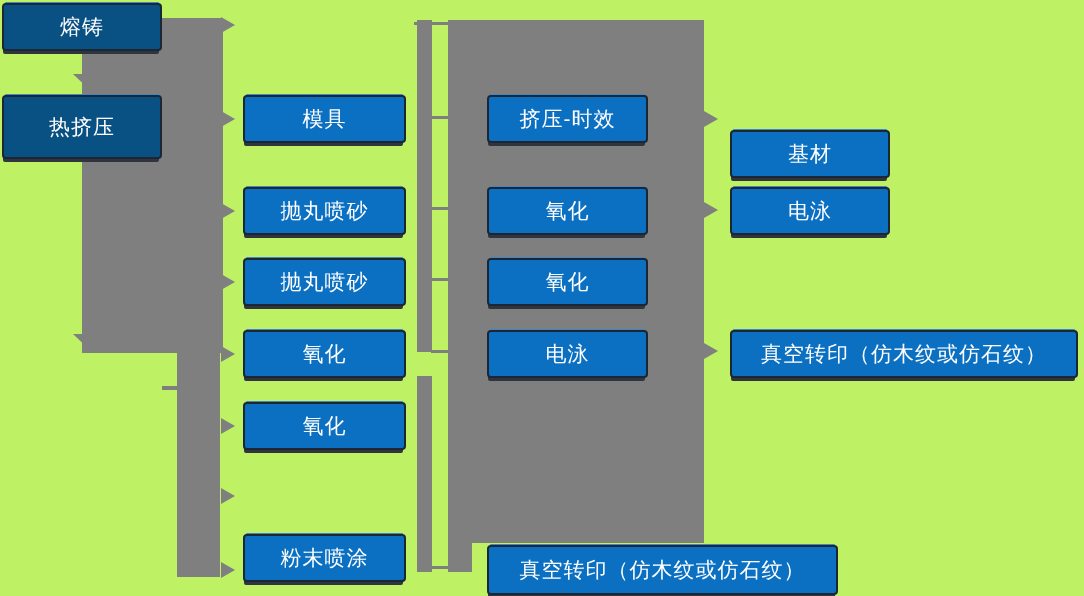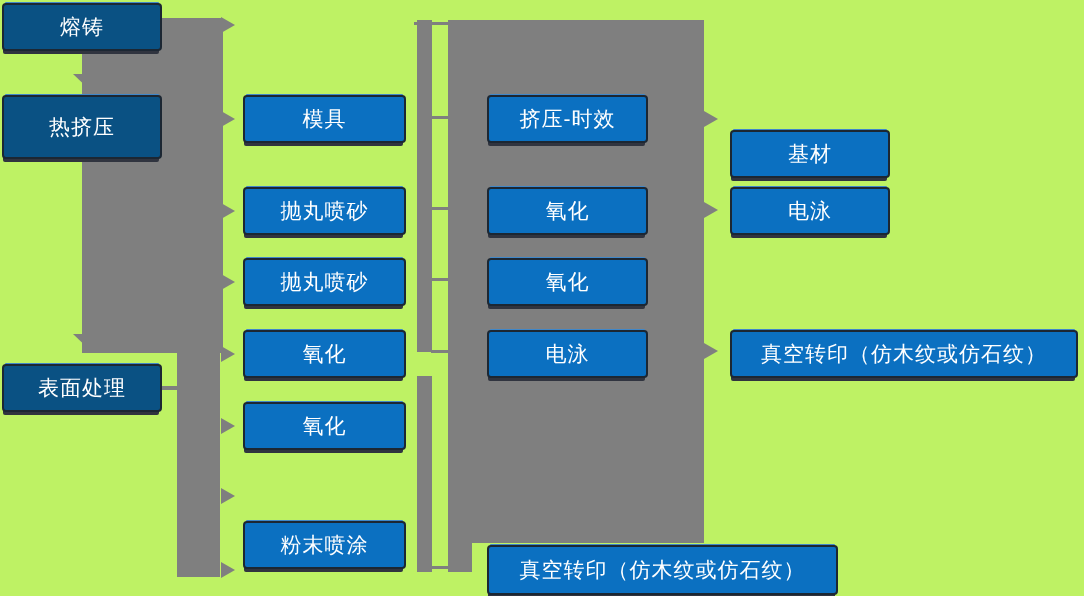--- a/index.html
+++ b/index.html
@@ -61,28 +61,27 @@
 
   <div class="ar" style="left:704px;top:111px;"></div>
   <div class="ar" style="left:704px;top:202px;"></div>
   <div class="ar" style="left:704px;top:343px;"></div>
 
   <div class="ad" style="left:73px;top:74px;"></div>
   <div class="ad" style="left:73px;top:334px;"></div>
 
   <div class="node dark" style="left:2px;top:3px;width:160px;height:48px;">熔铸</div>
   <div class="node dark" style="left:2px;top:95px;width:160px;height:64px;">热挤压</div>
-  <div class="node dark" style="left:2px;top:364px;width:160px;height:48px;">表面处理</div>
 
   <div class="node" style="left:243px;top:95px;width:163px;height:48px;">模具</div>
   <div class="node" style="left:243px;top:187px;width:163px;height:48px;">抛丸喷砂</div>
   <div class="node" style="left:243px;top:258px;width:163px;height:48px;">抛丸喷砂</div>
   <div class="node" style="left:243px;top:330px;width:163px;height:48px;">氧化</div>
   <div class="node" style="left:243px;top:402px;width:163px;height:48px;">氧化</div>
-  <div class="node" style="left:243px;top:521px;width:163px;height:48px;">粉末喷涂</div>
+  <div class="node" style="left:243px;top:534px;width:163px;height:48px;">粉末喷涂</div>
 
   <div class="node" style="left:487px;top:95px;width:161px;height:48px;">挤压-时效</div>
   <div class="node" style="left:487px;top:187px;width:161px;height:48px;">氧化</div>
   <div class="node" style="left:487px;top:258px;width:161px;height:48px;">氧化</div>
   <div class="node" style="left:487px;top:330px;width:161px;height:48px;">电泳</div>
   <div class="node" style="left:487px;top:545px;width:351px;height:50px;">真空转印（仿木纹或仿石纹）</div>
 
   <div class="node" style="left:730px;top:95px;width:160px;height:48px;margin-top:35px;">基材</div>
   <div class="node" style="left:730px;top:187px;width:160px;height:48px;">电泳</div>
   <div class="node" style="left:730px;top:330px;width:348px;height:48px;">真空转印（仿木纹或仿石纹）</div>

